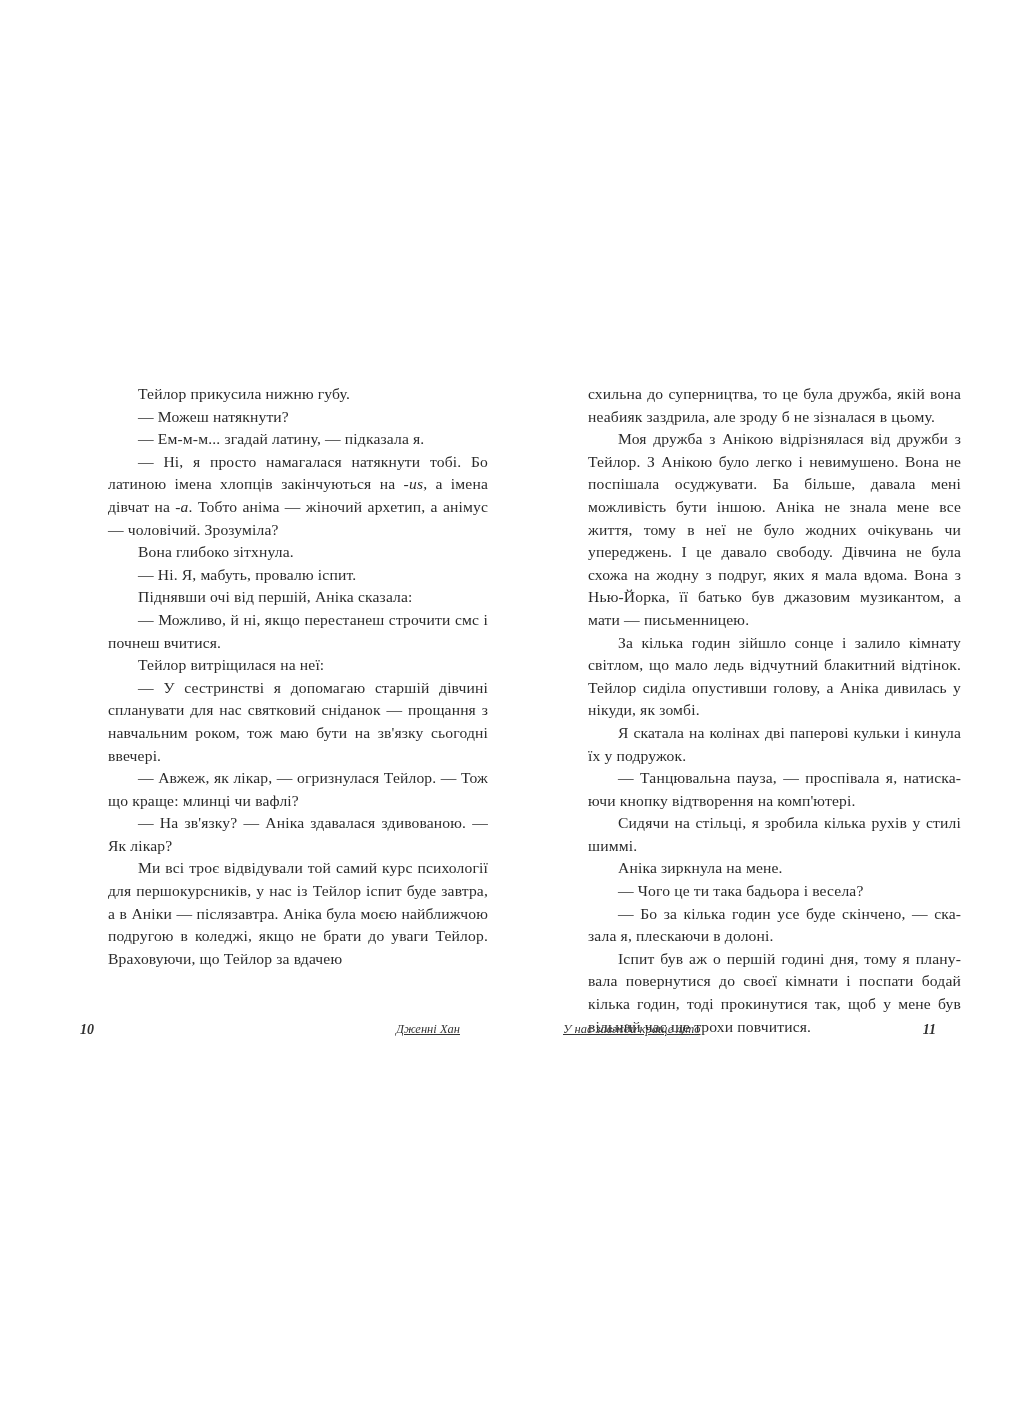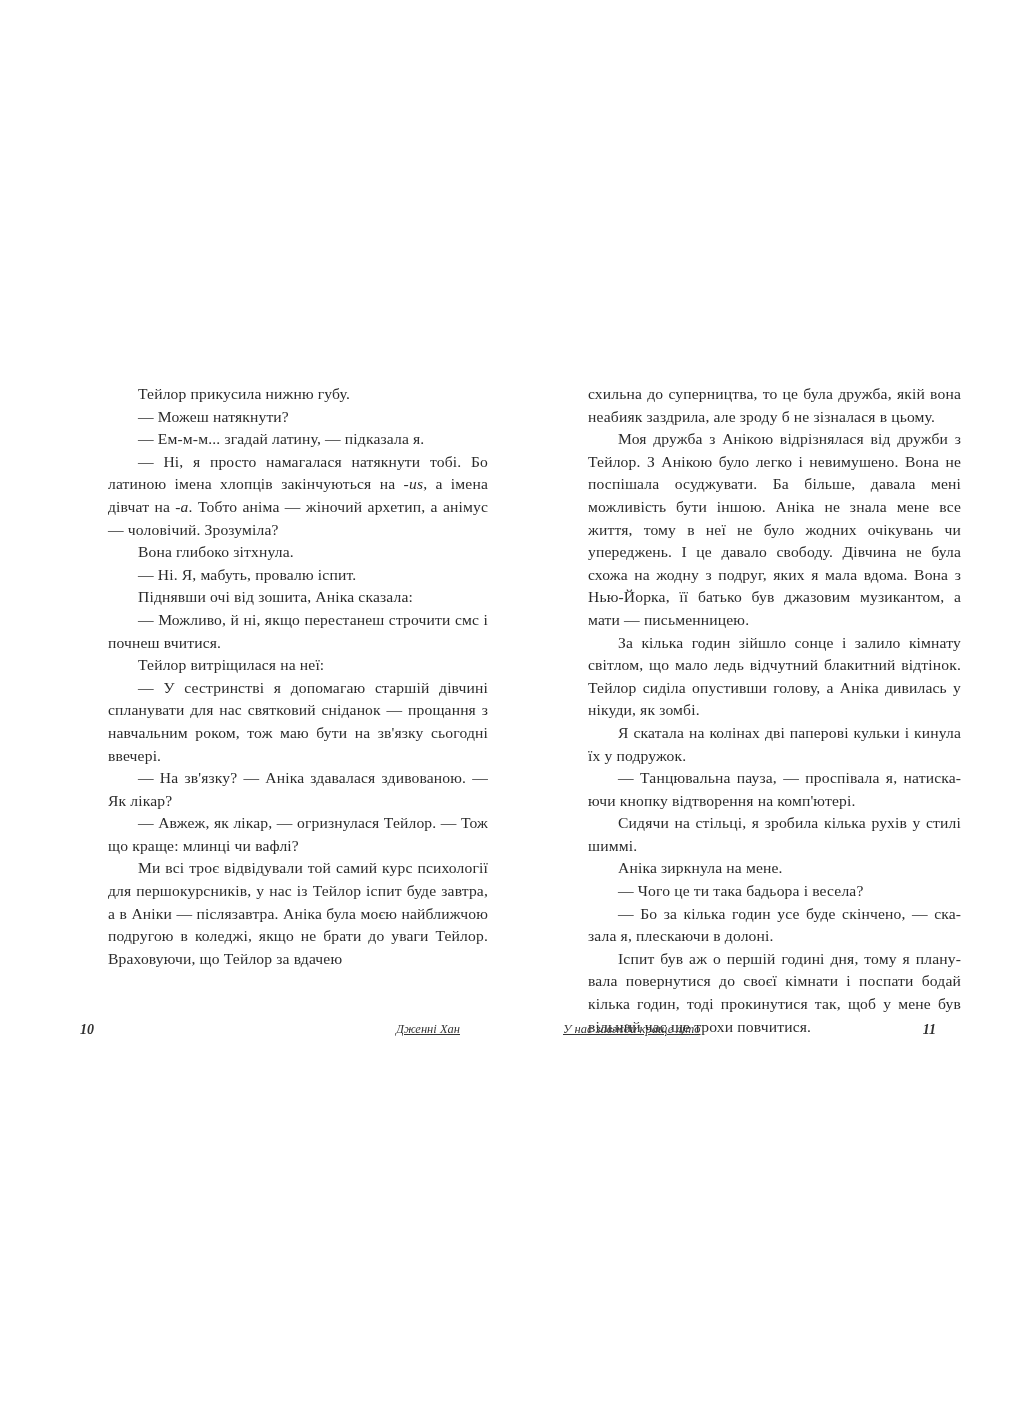--- a/index.html
+++ b/index.html
@@ -37,26 +37,26 @@
 </head>
 <body>
 
 <div class="page left">
   <p>Тейлор прикусила нижню губу.</p>
   <p>— Можеш натякнути?</p>
   <p>— Ем-м-м... згадай латину, — підказала я.</p>
   <p><span>— Ні, я просто намагалася натякнути тобі. Бо латиною імена хлопців закінчуються на </span><span class="it">-us</span><span>, а імена дівчат на </span><span class="it">-a</span><span>. Тобто аніма — жіночий архетип, а ані­мус — чоловічий. Зрозуміла?</span></p>
   <p>Вона глибоко зітхнула.</p>
   <p>— Ні. Я, мабуть, провалю іспит.</p>
-  <p>Піднявши очі від зошита, Аніка сказала:</p>
+  <p>Піднявши очі від першій, Аніка сказала:</p>
   <p>— Можливо, й ні, якщо перестанеш строчити смс і почнеш вчитися.</p>
   <p>Тейлор витріщилася на неї:</p>
   <p>— У сестринстві я допомагаю старшій дівчині спланувати для нас святковий сніданок — прощан­ня з навчальним роком, тож маю бути на зв'язку сьогодні ввечері.</p>
+  <p>— Авжеж, як лікар, — огризнулася Тейлор. — Тож що краще: млинці чи вафлі?</p>
   <p>— На зв'язку? — Аніка здавалася здивованою. — Як лікар?</p>
-  <p>— Авжеж, як лікар, — огризнулася Тейлор. — Тож що краще: млинці чи вафлі?</p>
   <p>Ми всі троє відвідували той самий курс психоло­гії для першокурсників, у нас із Тейлор іспит буде завтра, а в Аніки — післязавтра. Аніка була моєю найближчою подругою в коледжі, якщо не брати до уваги Тейлор. Враховуючи, що Тейлор за вдачею</p>
 </div>
 
 <div class="page right">
   <p class="noindent">схильна до суперництва, то це була дружба, якій вона неабияк заздрила, але зроду б не зізналася в цьому.</p>
   <p>Моя дружба з Анікою відрізнялася від дружби з Тейлор. З Анікою було легко і невимушено. Вона не поспішала осуджувати. Ба більше, давала мені можливість бути іншою. Аніка не знала мене все життя, тому в неї не було жодних очікувань чи упереджень. І це давало свободу. Дівчина не була схожа на жодну з подруг, яких я мала вдома. Вона з Нью-Йорка, її батько був джазовим музикантом, а мати — письменницею.</p>
   <p>За кілька годин зійшло сонце і залило кімнату світлом, що мало ледь відчутний блакитний відтінок. Тейлор сиділа опустивши голову, а Аніка дивилась у нікуди, як зомбі.</p>
   <p>Я скатала на колінах дві паперові кульки і кину­ла їх у подружок.</p>
   <p>— Танцювальна пауза, — проспівала я, натиска­ючи кнопку відтворення на комп'ютері.</p>
   <p>Сидячи на стільці, я зробила кілька рухів у стилі шиммі.</p>

